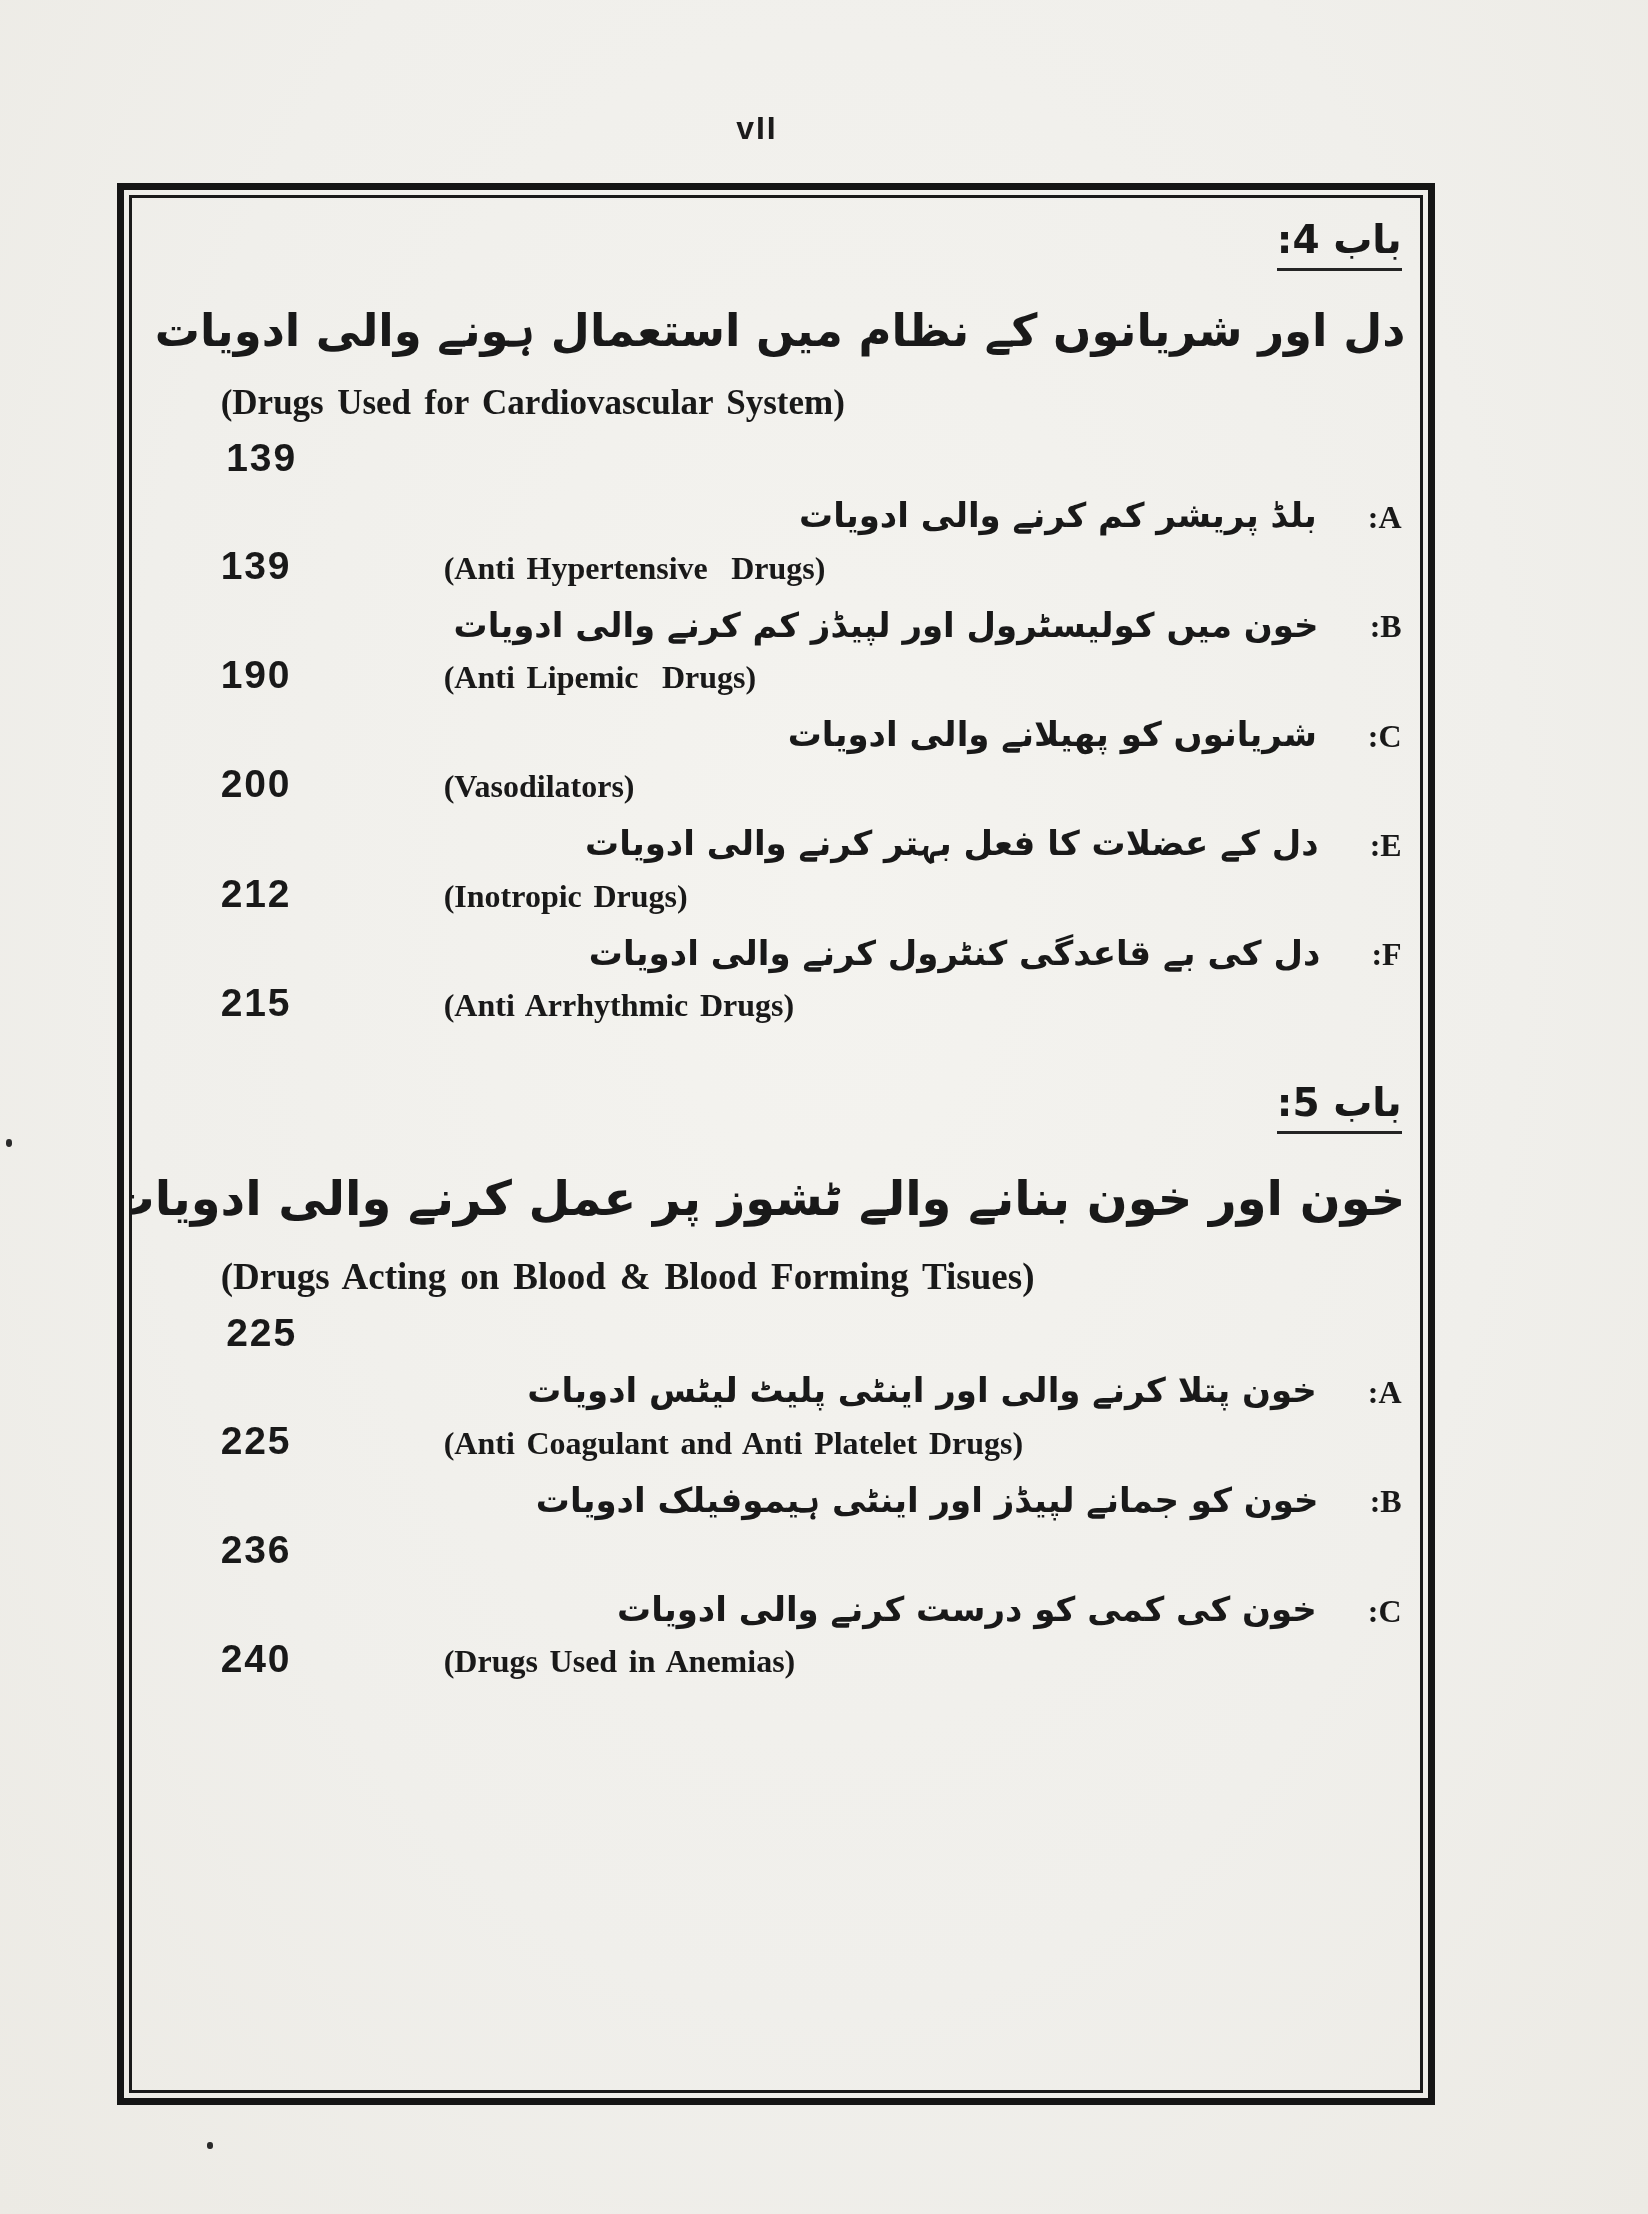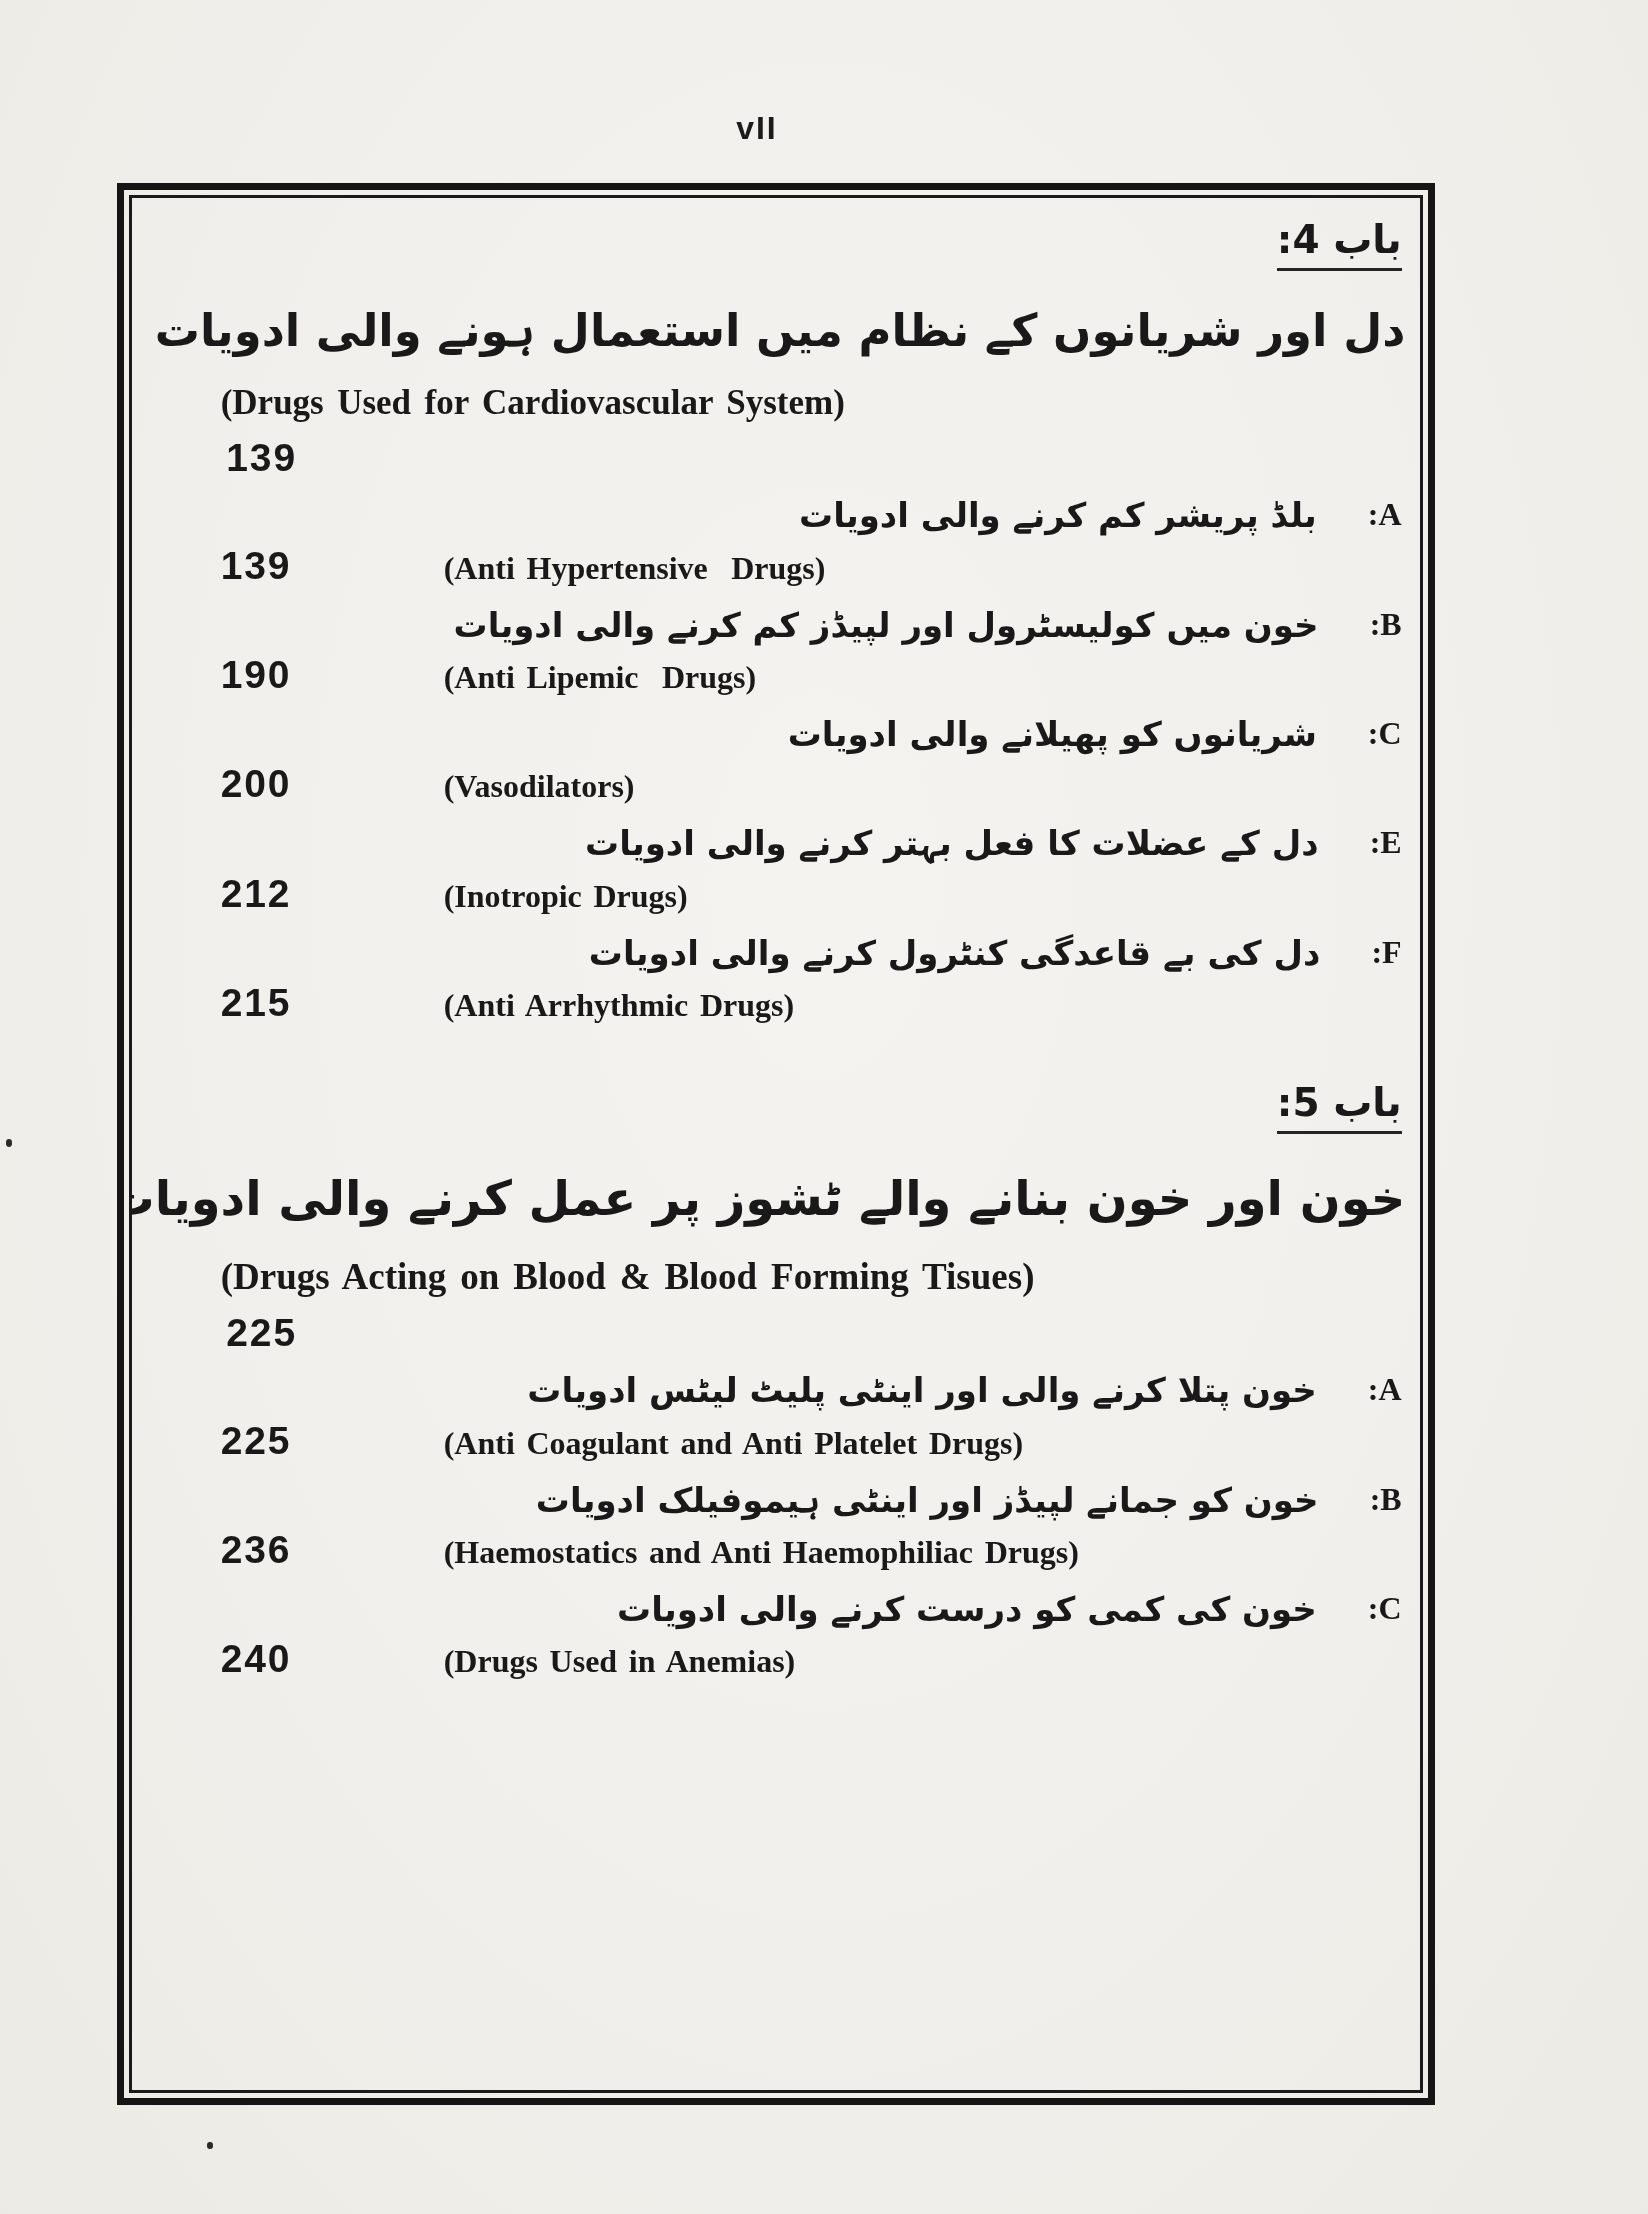--- a/index.html
+++ b/index.html
@@ -96,21 +96,21 @@
     font-family: "Liberation Sans", sans-serif;
     font-weight: bold;
     font-size: 39px;
     letter-spacing: 1.9px;
   }
 
   .u-row {
     margin-top: 13px;
     display: flex;
     justify-content: flex-end;
-    align-items: flex-start;
+    align-items: flex-end;
     gap: 51px;
     padding-right: 3.7px;
   }
   .u-text {
     direction: rtl;
     unicode-bidi: isolate;
     font-family: "DejaVu Sans", sans-serif;
     font-weight: bold;
     font-size: 34px;
     line-height: 1.35;
@@ -249,21 +249,20 @@
           </div>
         </div>
 
         <div class="item">
           <div class="u-row">
             <span class="u-text">خون کو جمانے لپیڈز اور اینٹی ہیموفیلک ادویات</span>
             <span class="item-label">:B</span>
           </div>
           <div class="n-row">
             <span class="num">236</span>
-            <span class="eng">(Haemostatics and Anti Haemophiliac Drugs)</span>
           </div>
         </div>
 
         <div class="item">
           <div class="u-row">
             <span class="u-text">خون کی کمی کو درست کرنے والی ادویات</span>
             <span class="item-label">:C</span>
           </div>
           <div class="n-row">
             <span class="num">240</span>

